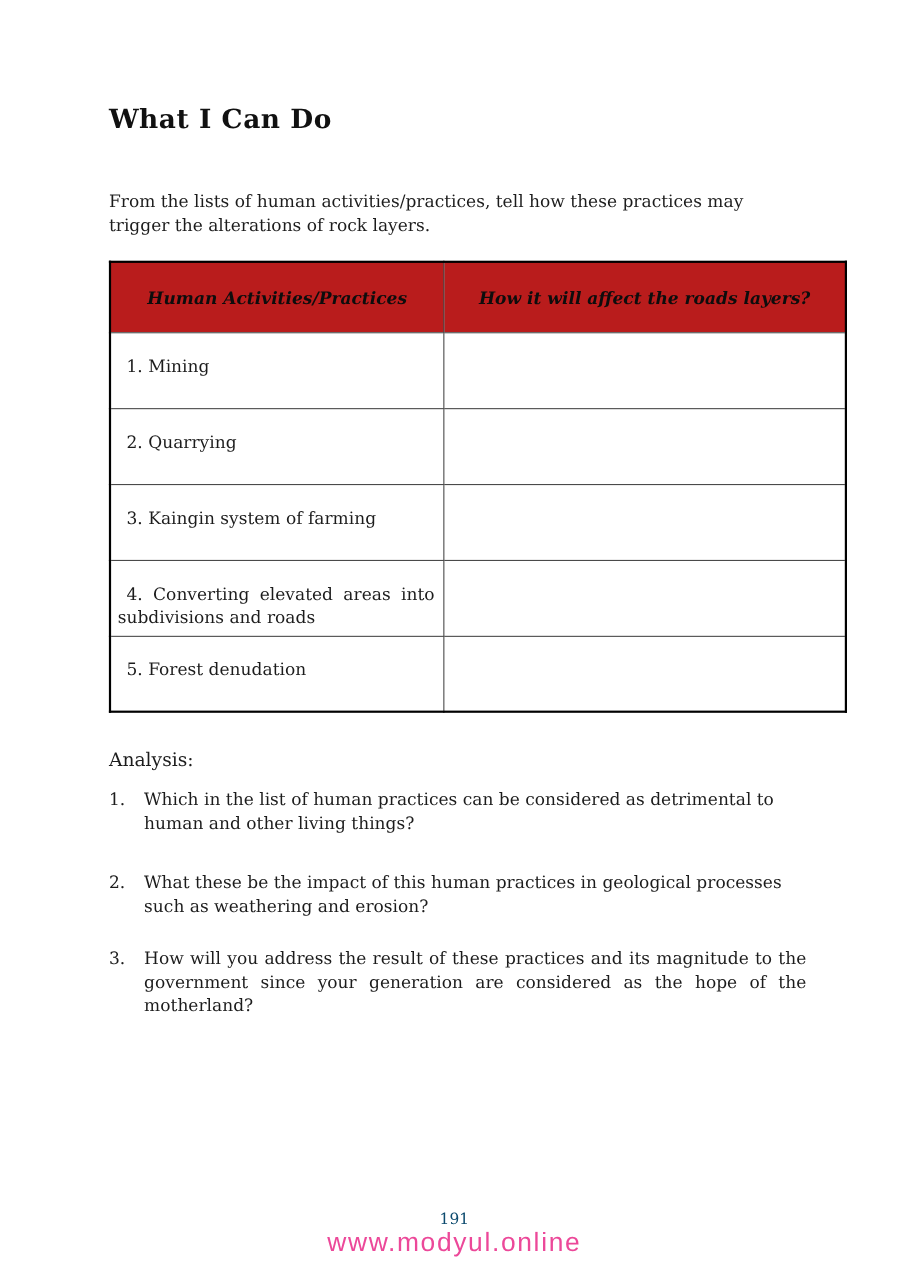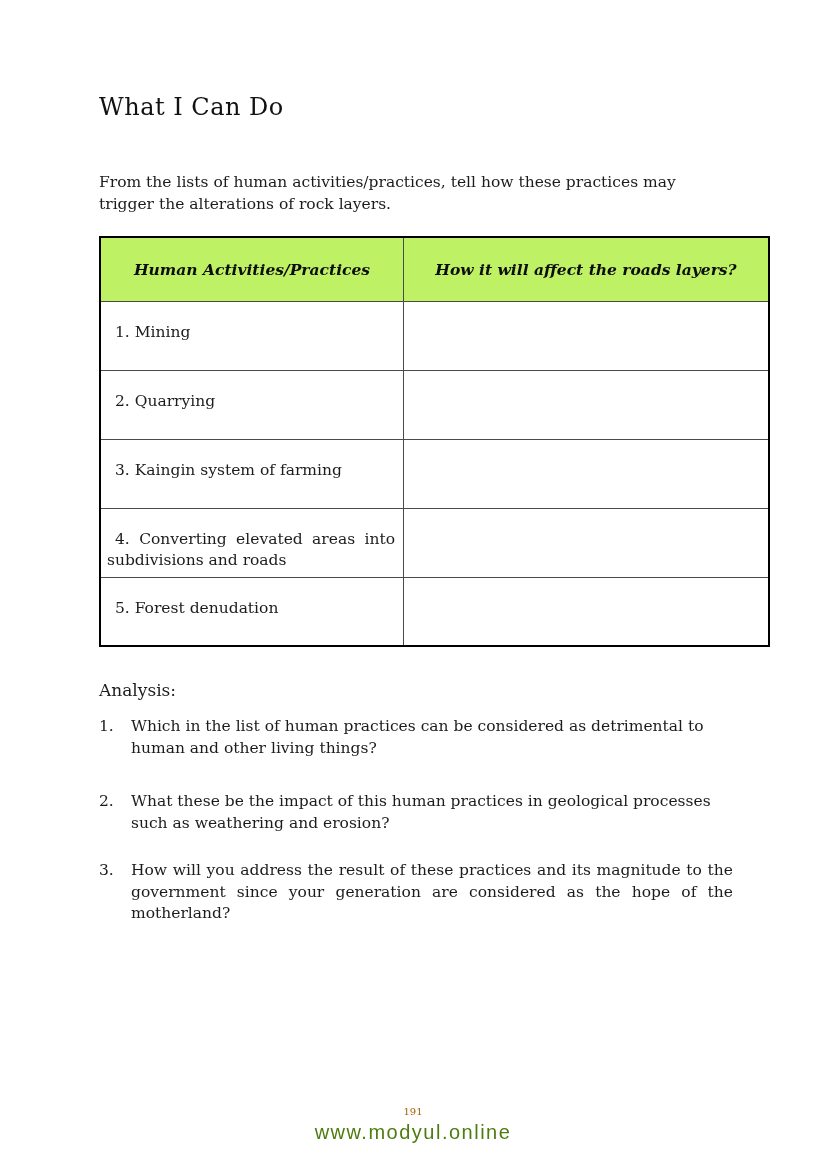--- a/index.html
+++ b/index.html
@@ -16,21 +16,21 @@
     color: #1c1c1c;
     overflow: hidden;
   }
   .content {
     margin-left: 99px;
     width: 634px;
   }
   .doc-title {
     margin: 93px 0 0 0;
     font-size: 24px;
-    font-weight: normal;
+    font-weight: bold;
     letter-spacing: 0.5px;
     color: #111111;
   }
   .intro {
     margin: 50px 0 0 0;
     font-size: 15.5px;
     line-height: 22px;
   }
   table.activities {
     margin-top: 21px;
@@ -40,21 +40,21 @@
     border: 2px solid #000000;
   }
   table.activities th,
   table.activities td {
     border: 1px solid #4a4a4a;
   }
   table.activities thead tr {
     height: 64px;
   }
   table.activities thead th {
-    background: #bef264;
+    background: #b91c1c;
     font-size: 15.5px;
     font-weight: bold;
     font-style: italic;
     text-align: center;
     vertical-align: middle;
     color: #0d0d0d;
     padding: 0 8px;
   }
   .col-activity { width: 286px; }
   .col-answer   { width: 348px; }
@@ -94,33 +94,33 @@
   }
   .q-text.justified {
     text-align: justify;
   }
   .page-number {
     position: absolute;
     left: 0;
     right: 0;
     bottom: 52px;
     text-align: center;
-    font-size: 10px;
-    color: #a16207;
+    font-size: 14px;
+    color: #0c4a6e;
   }
   .watermark {
     position: absolute;
     left: 0;
     right: 0;
     bottom: 25px;
     text-align: center;
     font-family: "Liberation Sans", sans-serif;
-    font-size: 20px;
+    font-size: 24px;
     letter-spacing: 1.5px;
-    color: #4d7c0f;
+    color: #ec4899;
   }
 </style>
 </head>
 <body>
 
 <div class="page">
   <div class="content">
 
     <h1 class="doc-title">What I Can Do</h1>
 

